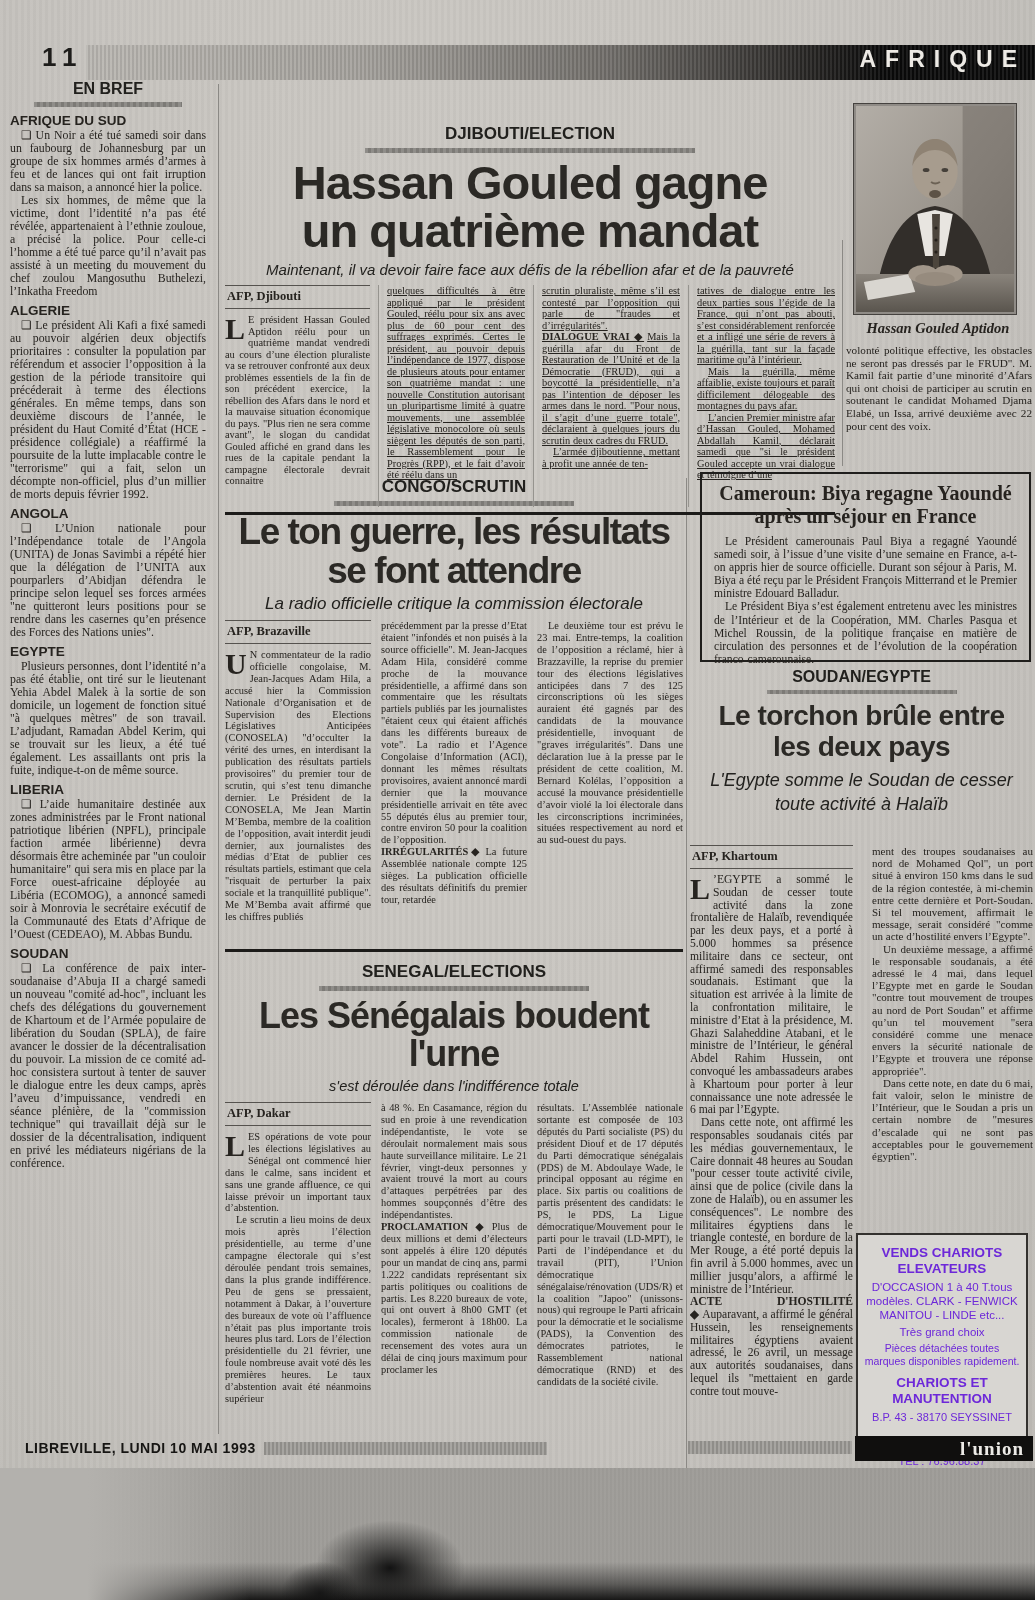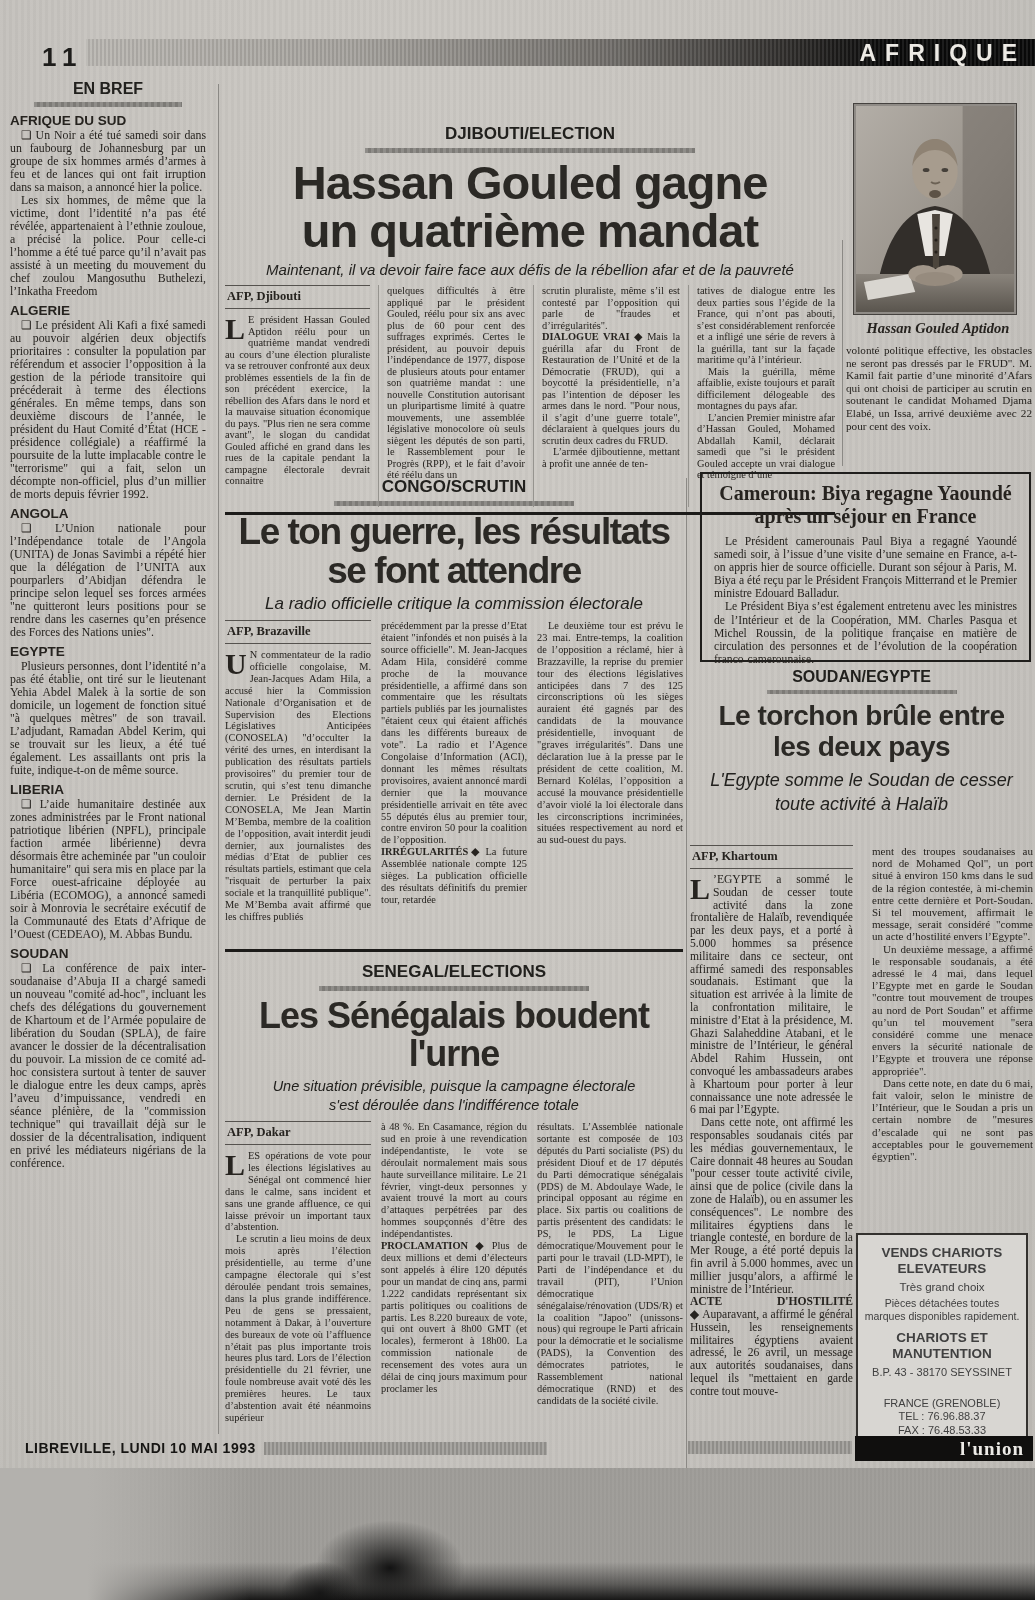--- a/index.html
+++ b/index.html
@@ -3,21 +3,21 @@
 <meta charset="utf-8">
 <style>
   html,body{margin:0;padding:0;background:#9a9894;}
   #paper{position:relative;width:1035px;height:1600px;overflow:hidden;
          background:radial-gradient(ellipse at 45% 30%, #cdcac5 0%, #c7c4bf 55%, #bcb9b4 100%);
          font-family:"Liberation Serif",serif;color:#26231f;}
   .tex{position:absolute;inset:0;pointer-events:none;
        background:repeating-linear-gradient(90deg, rgba(255,255,255,.025) 0 3px, rgba(0,0,0,.025) 3px 6px);}
   
   #pagenum{position:absolute;left:42px;top:42px;font:bold 26px "Liberation Sans",sans-serif;letter-spacing:7px;color:#1d1c1a;}
-  .topbar{position:absolute;left:86px;top:39px;width:949px;height:27px;
+  .topbar{position:absolute;left:86px;top:45px;width:949px;height:35px;
           background:repeating-linear-gradient(90deg, rgba(255,255,255,.08) 0 2px, rgba(0,0,0,.07) 2px 4px),
                      linear-gradient(90deg,#b9b6b1 0%,#a5a29d 28%,#716e6a 55%,#2f2d2b 74%,#0a0a0a 84%);}
   .afrique{position:absolute;right:9px;top:0;height:27px;line-height:28px;
            font-family:"Liberation Sans",sans-serif;font-weight:bold;font-size:23px;letter-spacing:9px;color:#edeae5;}
   
   .kick{text-align:center;font-family:"Liberation Sans",sans-serif;font-weight:bold;color:#21201d;}
   .kbar{height:5px;background:repeating-linear-gradient(90deg,#8f8d89 0 3px,#7c7a76 3px 6px);margin:4px auto 6px;}
   .headline{font-family:"Liberation Sans",sans-serif;font-weight:bold;color:#2b2925;text-align:center;}
   .subtitle{font-family:"Liberation Sans",sans-serif;font-style:italic;text-align:center;color:#22211e;}
   .byline{font:bold 12.5px/15px "Liberation Serif",serif;border-top:1px solid #55524e;border-bottom:1px solid #55524e;
@@ -39,21 +39,21 @@
   
   .vdiv{position:absolute;width:1px;background:#8b8985;}
   
   .dj-section{position:absolute;left:225px;top:82px;width:610px;}
   .dj-section .kick{font-size:17px;margin-top:42px;}
   .dj-section .kbar{width:330px;}
   .dj-section .hl-line{font-size:47px;line-height:48px;letter-spacing:-1px;}
   .dj-section .subtitle{font-size:15px;margin-top:6px;}
   .dj-cols{display:flex;margin-top:7px;}
   .dj-cols .bcol{width:145px;height:222px;font-size:10.4px;line-height:11.5px;}
-  .dj-cols .bcol + .bcol{margin-left:8px;border-left:1px solid #96948f;padding-left:8px;width:138px;}
+  .dj-cols .bcol + .bcol{margin-left:8px;border-left:1px solid #96948f;padding-left:8px;width:138px;text-decoration:underline;}
   
   .photo-frame{position:absolute;left:853px;top:103px;width:164px;height:212px;border:1px solid #45423f;
                background:#8f8b86;padding:2px;box-sizing:border-box;}
   .photo-frame svg{display:block;width:100%;height:100%;}
   .caption{position:absolute;left:845px;top:320px;width:186px;text-align:center;
            font:bold italic 14.5px "Liberation Serif",serif;}
   .continuation{position:absolute;left:846px;top:344px;width:186px;font-size:11.2px;line-height:12.6px;text-align:justify;}
   
   .congo-section{position:absolute;left:225px;top:477px;width:458px;}
   .senegal-section{position:absolute;left:225px;top:962px;width:458px;}
@@ -78,21 +78,21 @@
   .soudan-head{position:absolute;left:690px;top:668px;width:343px;}
   .soudan-head .kick{font-size:16px;}
   .soudan-head .kbar{width:190px;height:4px;}
   .soudan-head .hl-line{font-size:28px;line-height:31px;letter-spacing:-0.5px;}
   .soudan-head .subtitle{font-size:18px;line-height:24px;margin-top:6px;}
   .soudan-c1{position:absolute;left:690px;top:845px;width:163px;height:645px;font-size:11.6px;line-height:12.8px;}
   .soudan-c2{position:absolute;left:872px;top:845px;width:161px;height:386px;font-size:11px;line-height:12.2px;}
   
   .ad-box{position:absolute;left:856px;top:1233px;width:172px;height:224px;background:#d8d6d2;
           border:2px solid #33312e;box-sizing:border-box;padding:10px 5px;text-align:center;
-          font-family:"Liberation Sans",sans-serif;color:#404040;}
+          font-family:"Liberation Sans",sans-serif;color:#6d28d9;}
   .ad-t{font-weight:bold;font-size:13.5px;line-height:16px;}
   .ad-l{font-size:11.5px;line-height:14px;margin-top:3px;}
   .ad-s{font-size:10.5px;line-height:12.5px;margin-top:3px;}
   .ad-c{font-weight:bold;font-size:13.5px;line-height:16px;margin-top:8px;}
   .ad-a{font-size:11px;line-height:13.5px;margin-top:4px;}
   
   .foot-left{position:absolute;left:25px;top:1438px;width:522px;height:20px;display:flex;align-items:center;}
   .foot-left .ftxt{font:bold 14px "Liberation Sans",sans-serif;letter-spacing:.5px;color:#161513;white-space:nowrap;}
   .hatch{flex:1;height:13px;margin-left:8px;background:repeating-linear-gradient(90deg,#8f8d89 0 2px,#a7a5a1 2px 4px);}
   .foot-hatch-r{position:absolute;left:688px;top:1441px;width:164px;height:13px;
@@ -261,21 +261,20 @@
   </div>
 
   <div class="senegal-section">
     <div class="kick">SENEGAL/ELECTIONS</div>
     <div class="kbar"></div>
     <div class="headline">
       <div class="hl-line">Les Sénégalais boudent</div>
       <div class="hl-line">l'urne</div>
     </div>
     <div class="subtitle">
-      <div>Une situation prévisible, puisque la campagne électorale</div>
       <div>s'est déroulée dans l'indifférence totale</div>
     </div>
     <div class="tri-cols">
       <div class="bcol">
         <div class="byline">AFP, Dakar</div>
         <p class="noind"><span class="dc">L</span><span>ES opérations de vote pour les élections législatives au Sénégal ont commencé hier dans le calme, sans incident et sans une grande affluence, ce qui laisse prévoir un important taux d’abstention.</span></p>
         <p class="para">Le scrutin a lieu moins de deux mois après l’élection présidentielle, au terme d’une campagne électorale qui s’est déroulée pendant trois semaines, dans la plus grande indifférence. Peu de gens se pressaient, notamment à Dakar, à l’ouverture des bureaux de vote où l’affluence n’était pas plus importante trois heures plus tard. Lors de l’élection présidentielle du 21 février, une foule nombreuse avait voté dès les premières heures. Le taux d’abstention avait été néanmoins supérieur</p>
       </div>
       <div class="bcol">
         <p class="noind">à 48 %. En Casamance, région du sud en proie à une revendication indépendantiste, le vote se déroulait normalement mais sous haute surveillance militaire. Le 21 février, vingt-deux personnes y avaient trouvé la mort au cours d’attaques perpétrées par des hommes soupçonnés d’être des indépendantistes.</p>
@@ -318,20 +317,21 @@
   </div>
   <div class="soudan-c2 bcol">
     <p class="noind">ment des troupes soudanaises au nord de Mohamed Qol", un port situé à environ 150 kms dans le sud de la région contestée, à mi-chemin entre cette dernière et Port-Soudan. Si tel mouvement, affirmait le message, serait considéré "comme un acte d’hostilité envers l’Egypte".</p>
     <p class="para">Un deuxième message, a affirmé le responsable soudanais, a été adressé le 4 mai, dans lequel l’Egypte met en garde le Soudan "contre tout mouvement de troupes au nord de Port Soudan" et affirme qu’un tel mouvement "sera considéré comme une menace envers la sécurité nationale de l’Egypte et trouvera une réponse appropriée".</p>
     <p class="para">Dans cette note, en date du 6 mai, fait valoir, selon le ministre de l’Intérieur, que le Soudan a pris un certain nombre de "mesures d’escalade qui ne sont pas acceptables pour le gouvernement égyptien".</p>
   </div>
 
   <div class="ad-box">
     <div class="ad-t">VENDS CHARIOTS</div>
     <div class="ad-t">ELEVATEURS</div>
+    <div class="ad-l">D'OCCASION 1 à 40 T.tous modèles. CLARK - FENWICK MANITOU - LINDE etc...</div>
     <div class="ad-l">Très grand choix</div>
     <div class="ad-s">Pièces détachées toutes marques disponibles rapidement.</div>
     <div class="ad-c">CHARIOTS ET</div>
     <div class="ad-c" style="margin-top:0;">MANUTENTION</div>
     <div class="ad-a">B.P. 43 - 38170 SEYSSINET</div>
     <div class="ad-a" style="margin-top:17px;">FRANCE (GRENOBLE)</div>
     <div class="ad-a" style="margin-top:0;">TEL : 76.96.88.37</div>
     <div class="ad-a" style="margin-top:0;">FAX : 76.48.53.33</div>
   </div>
 

